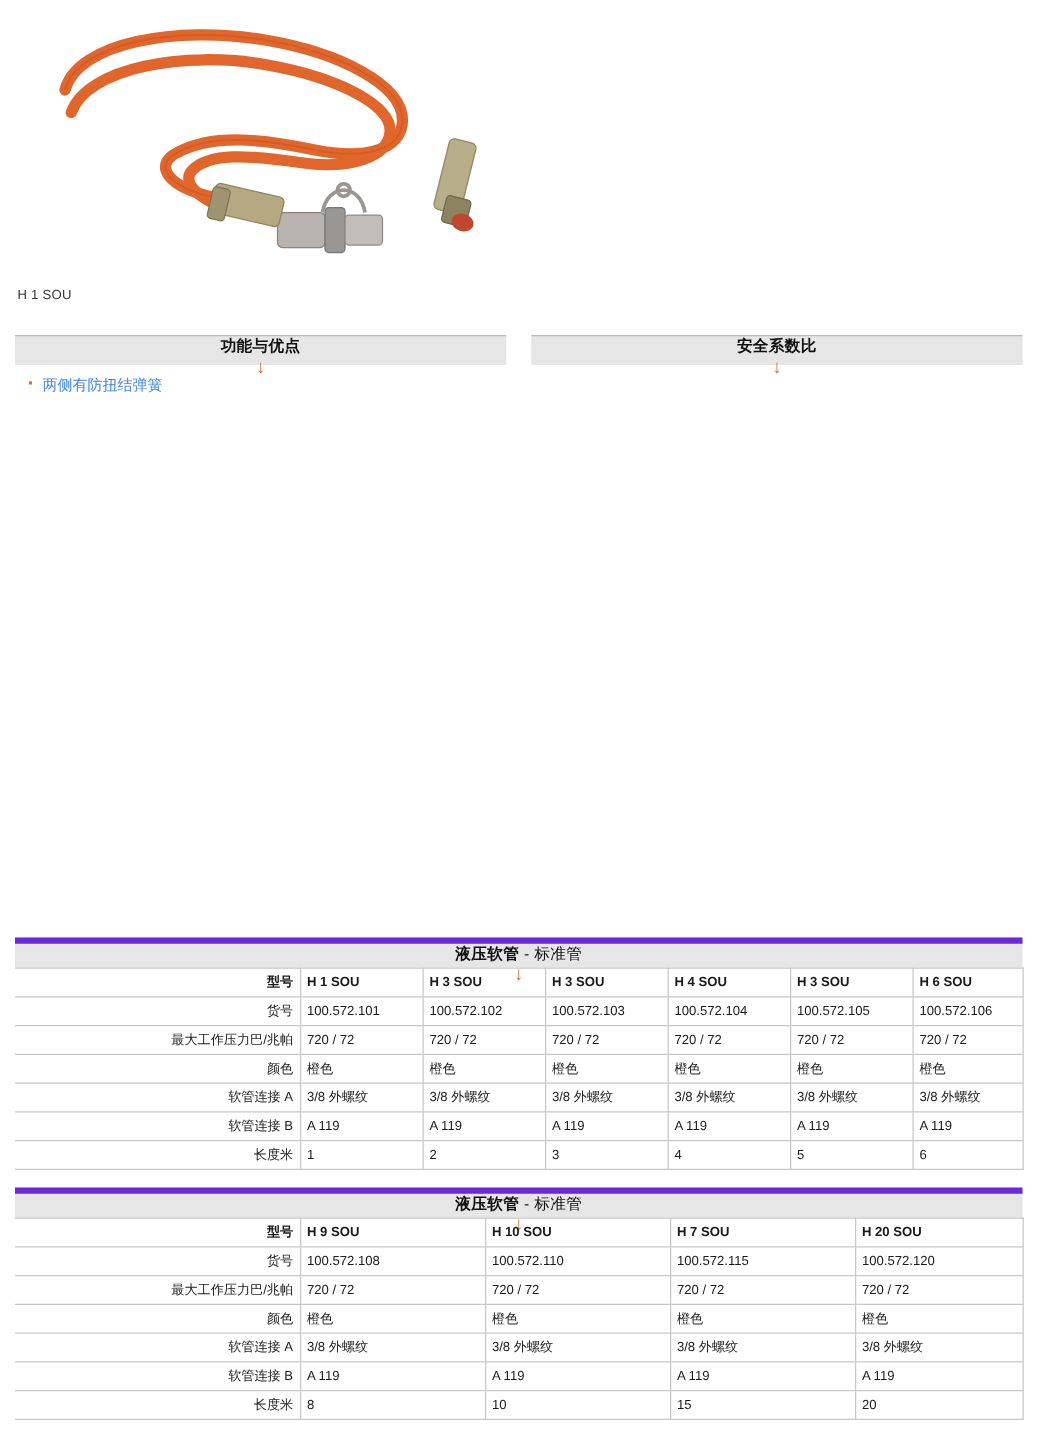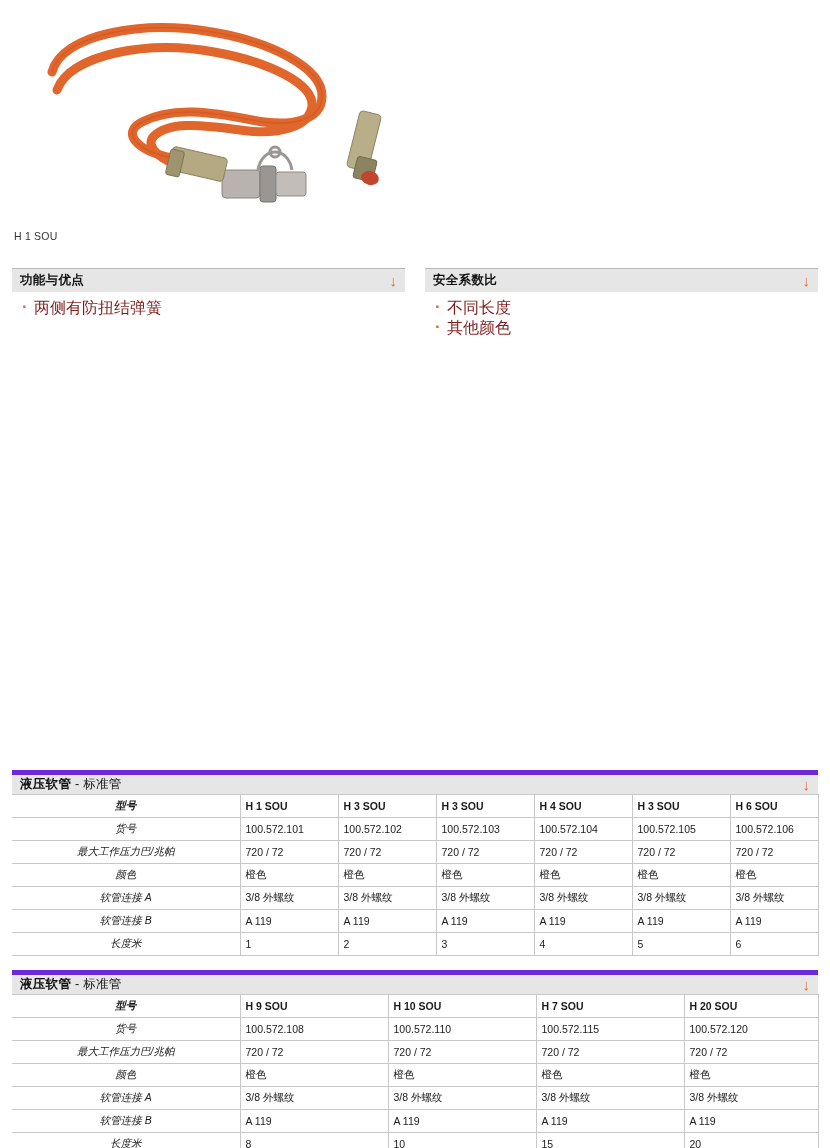--- a/index.html
+++ b/index.html
@@ -51,20 +51,21 @@
 
   .bar {
     background: #e6e6e6;
     border-top: 1px solid #b9b9b9;
     height: 24px;
     display: flex;
     align-items: center;
     padding: 0 8px;
     box-sizing: border-box;
     justify-content: space-between;
+    flex-direction: column;
   }
   .bar-title {
     font-size: 12.5px;
     font-weight: bold;
     color: #111;
     letter-spacing: .3px;
   }
   .bar-title .light { font-weight: normal; }
   .arrow-down {
     color: #e8682a;
@@ -75,22 +76,22 @@
 
   ul.bullets {
     list-style: none;
     margin: 8px 0 0 0;
     padding: 0 0 0 4px;
   }
   ul.bullets li {
     position: relative;
     padding-left: 18px;
     margin-bottom: 4px;
-    font-size: 16px;
-    color: #7f1d1d;
+    font-size: 12px;
+    color: #3b82f6;
     line-height: 16px;
   }
   ul.bullets li:before {
     content: "·";
     position: absolute;
     left: 6px;
     top: -1px;
     color: #e8682a;
     font-size: 17px;
     line-height: 16px;
@@ -116,23 +117,22 @@
   }
   table.spec td.label {
     border-left: none;
     white-space: nowrap;
   }
   table.spec tr:first-child td {
     font-weight: bold;
   }
   .lbl-wrap {
     display: flex;
-    justify-content: center;
+    justify-content: flex-end;
     align-items: center;
-    font-style: italic;
   }
   .lbl-unit { color: #1a1a1a; }
 
   .spacer-1 { height: 430px; }
   .spacer-2 { height: 14px; }
 </style>
 </head>
 <body>
 
 <div class="page">
@@ -182,24 +182,20 @@
       <ul class="bullets">
         <li>两侧有防扭结弹簧</li>
       </ul>
     </div>
 
     <div class="col">
       <div class="bar">
         <span class="bar-title">安全系数比</span>
         <span class="arrow-down">↓</span>
       </div>
-      <ul class="bullets">
-        <li>不同长度</li>
-        <li>其他颜色</li>
-      </ul>
     </div>
 
   </div>
 
   <div class="spacer-1"></div>
 
   <div class="table-block">
     <div class="bar">
       <span class="bar-title"><span>液压软管</span><span class="light"> - 标准管</span></span>
       <span class="arrow-down">↓</span>

